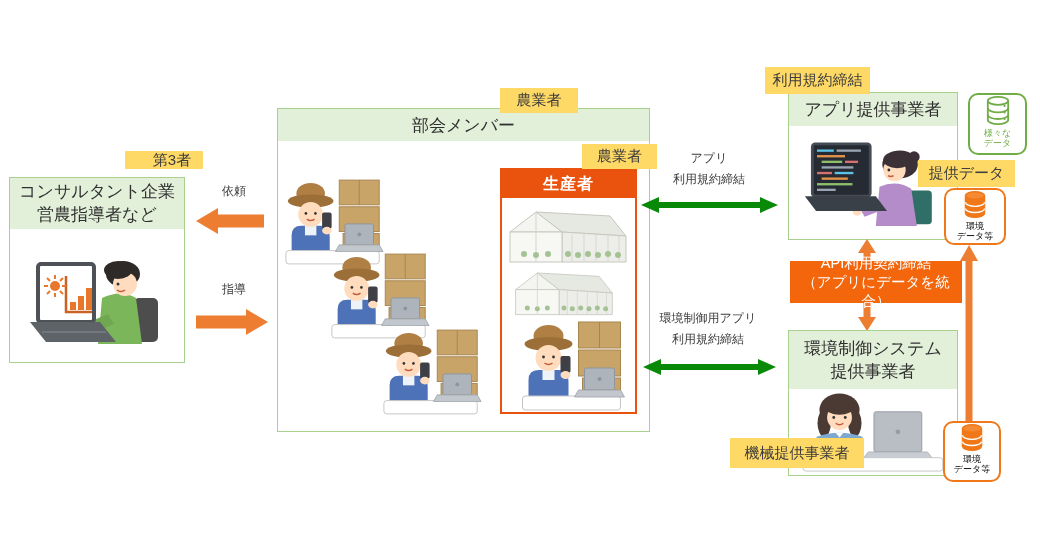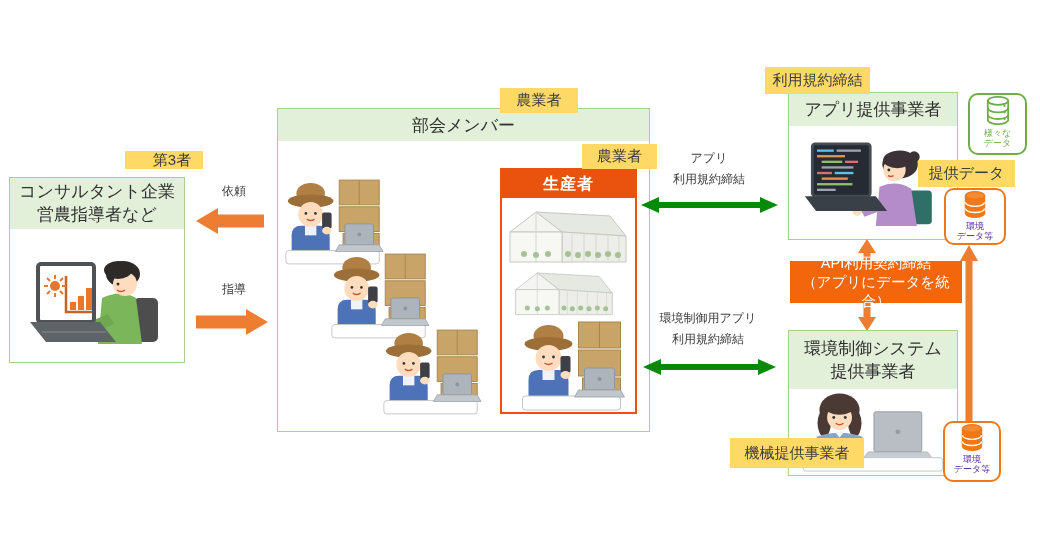--- a/index.html
+++ b/index.html
@@ -19,21 +19,21 @@
              height:28px;display:flex;align-items:center;justify-content:center;}
   
   .cap{font-size:12px;color:#3a3a3a;text-align:center;line-height:21px;}
   
   .api{background:#F3660C;color:#fff;font-size:14.5px;line-height:19px;text-align:center;
        display:flex;flex-direction:column;justify-content:center;z-index:6;}
   
   .dbx{border-radius:10px;box-sizing:border-box;display:flex;flex-direction:column;
        align-items:center;justify-content:flex-start;padding-top:0;background:#fff;z-index:5;}
   .dbx.green{border:2.5px solid #70AD47;color:#70AD47;}
-  .dbx.orange{border:2.5px solid #F07818;color:#4c1d95;}
+  .dbx.orange{border:2.5px solid #F07818;color:#000000;}
   .dbx .dtxt{font-size:9px;line-height:10px;text-align:center;margin-top:1px;}
   .z3{z-index:3}.z4{z-index:5}
   svg{display:block;}
 </style>
 </head>
 <body>
 
 <div id="canvas">
 
   <div class="abs tag" style="left:125px;top:151px;width:78px;height:18px;padding-left:16px;">第3者</div>

